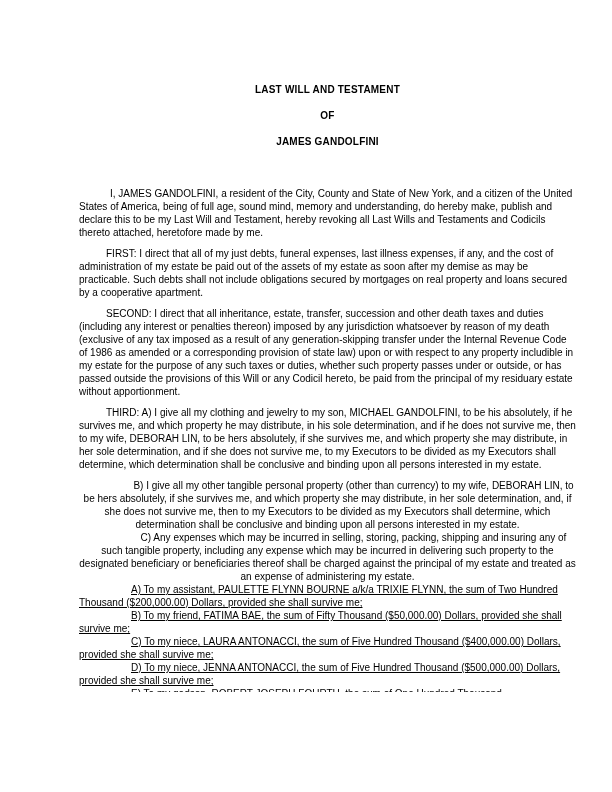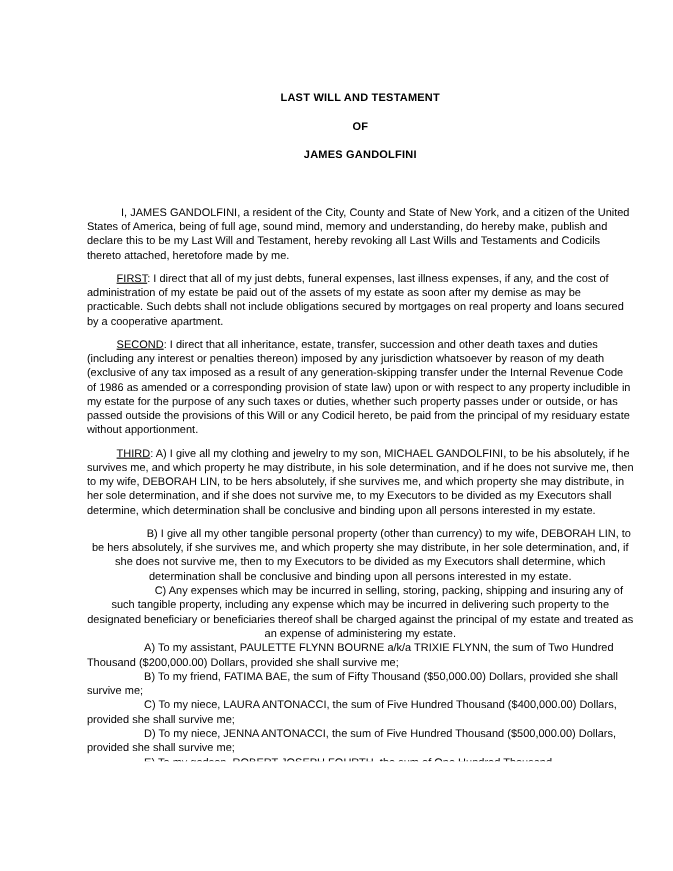--- a/index.html
+++ b/index.html
@@ -32,22 +32,23 @@
   }
   .subpara {
     margin: 0;
     text-indent: 52px;
     text-align: center;
   }
   .subpara.gap { margin-top: 8px; }
   .item {
     margin: 0;
     text-indent: 52px;
+    text-decoration: underline;
   }
-  .heading { text-decoration: underline; }
+  .heading { }
 </style>
 </head>
 <body>
 
 <div class="page">
 
   <div>
     <p class="title-line">LAST WILL AND TESTAMENT</p>
     <p class="title-line">OF</p>
     <p class="title-line">JAMES GANDOLFINI</p>

